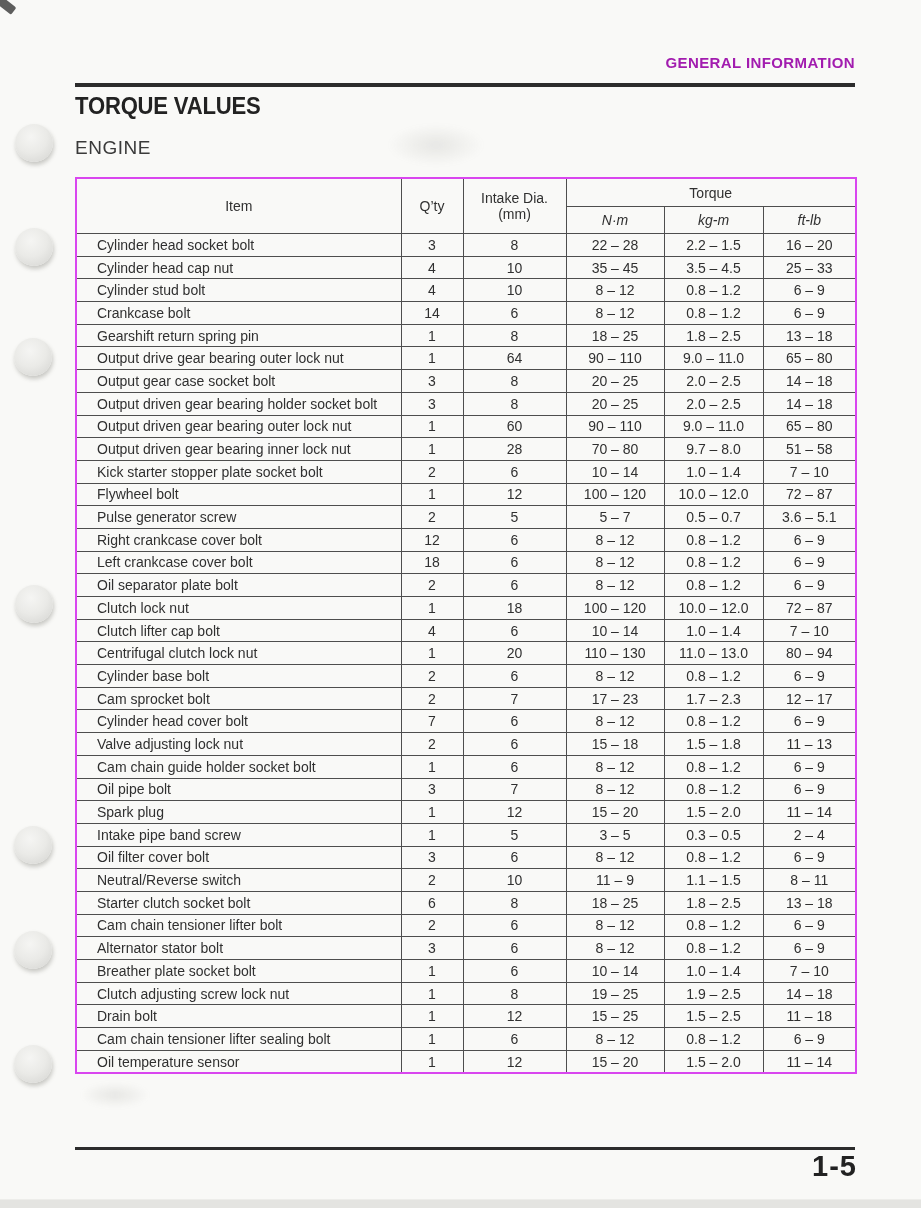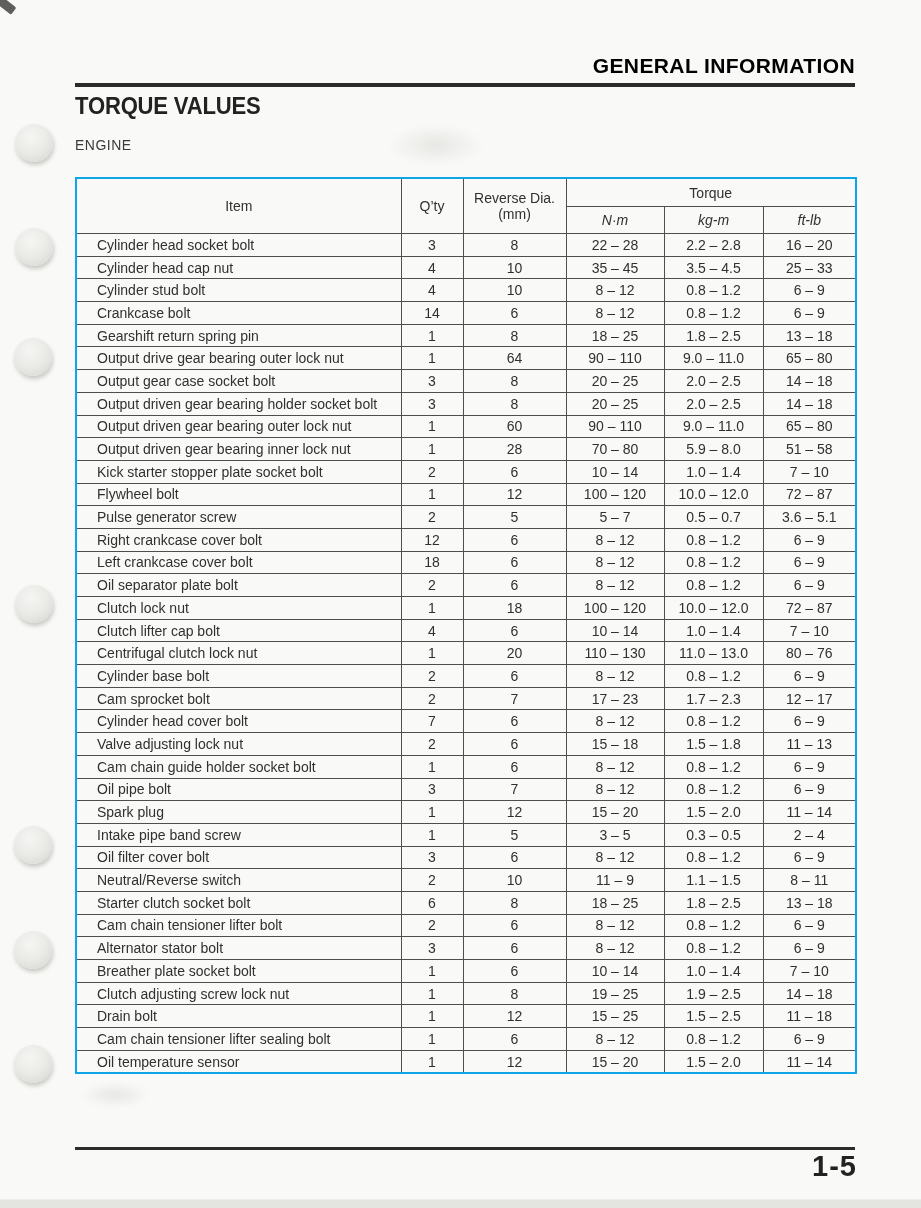--- a/index.html
+++ b/index.html
@@ -33,54 +33,54 @@
   }
   
   .hole{
     position:absolute;width:38px;height:38px;border-radius:50%;
     background:radial-gradient(circle at 42% 34%, #f5f5f3 0%, #eaeae7 48%, #d3d3d0 100%);
     box-shadow:1px 3px 4px rgba(95,95,88,.32);
   }
   
   .section-header{
     position:absolute;right:66px;top:54px;
-    font-size:21px;font-weight:bold;color:#000000;letter-spacing:.4px;
+    font-size:15px;font-weight:bold;color:#a21caf;letter-spacing:.4px;
     white-space:nowrap;
   }
   .rule{position:absolute;left:75px;width:780px;background:#2c2c2c;}
   .rule.top{top:83px;height:4px;}
   .rule.bottom{top:1147px;height:3px;}
   .page-title{
     position:absolute;left:75px;top:93px;
     font-size:23px;font-weight:bold;color:#222;
     letter-spacing:-.2px;transform:scaleX(.96);transform-origin:left;
     white-space:nowrap;
   }
   .page-subtitle{
     position:absolute;left:75px;top:137px;
-    font-size:14px;color:#3a3a3a;letter-spacing:.5px;
+    font-size:19px;color:#3a3a3a;letter-spacing:.5px;
     white-space:nowrap;
   }
   .page-number{
     position:absolute;right:64px;top:1150px;
     font-size:29px;font-weight:bold;color:#222;letter-spacing:1px;margin-left:20px;
   }
   
   .table-wrap{position:absolute;left:75px;top:177px;width:780px;}
   table.torque{
     width:780px;border-collapse:collapse;table-layout:fixed;
     font-size:14px;color:#303030;
   }
   table.torque th, table.torque td{
     border:1px solid #4e4e4e;
     font-weight:normal;text-align:center;vertical-align:middle;
     white-space:nowrap;overflow:hidden;
     padding:0 4px;
   }
-  table.torque{border:2px solid #0ea5e9;}
+  table.torque{border:2px solid #d946ef;}
   .col-item{width:325px;}
   .col-qty{width:62px;}
   .col-dia{width:103px;}
   .col-nm{width:98px;}
   .col-kgm{width:99px;}
   .col-ftlb{width:93px;}
   tr.h1 th{height:27px;}
   tr.h2 th{height:26px;font-style:italic;}
   tbody td{height:21.7px;}
   tbody td.c-item{text-align:left;padding-left:20px;}
@@ -116,38 +116,38 @@
           <col class="col-dia">
         <col class="col-nm">
           <col class="col-kgm">
           <col class="col-ftlb">
       </colgroup>
       <thead>
         <tr class="h1">
           <th rowspan="2">Item</th>
           <th rowspan="2">Q’ty</th>
           <th rowspan="2" class="dia-hdr">
-            <span>Reverse Dia.</span><br>
+            <span>Intake Dia.</span><br>
             <span>(mm)</span>
           </th>
           <th colspan="3">Torque</th>
         </tr>
         <tr class="h2">
           <th>N·m</th>
           <th>kg-m</th>
           <th>ft-lb</th>
         </tr>
       </thead>
       <tbody>
           <tr>
             <td class="c-item">Cylinder head socket bolt</td>
             <td class="c-num">3</td>
             <td class="c-num">8</td>
             <td class="c-num">22 – 28</td>
-            <td class="c-num">2.2 – 2.8</td>
+            <td class="c-num">2.2 – 1.5</td>
             <td class="c-num">16 – 20</td>
           </tr>
           <tr>
             <td class="c-item">Cylinder head cap nut</td>
             <td class="c-num">4</td>
             <td class="c-num">10</td>
             <td class="c-num">35 – 45</td>
             <td class="c-num">3.5 – 4.5</td>
             <td class="c-num">25 – 33</td>
           </tr>
@@ -205,21 +205,21 @@
             <td class="c-num">60</td>
             <td class="c-num">90 – 110</td>
             <td class="c-num">9.0 – 11.0</td>
             <td class="c-num">65 – 80</td>
           </tr>
           <tr>
             <td class="c-item">Output driven gear bearing inner lock nut</td>
             <td class="c-num">1</td>
             <td class="c-num">28</td>
             <td class="c-num">70 – 80</td>
-            <td class="c-num">5.9 – 8.0</td>
+            <td class="c-num">9.7 – 8.0</td>
             <td class="c-num">51 – 58</td>
           </tr>
           <tr>
             <td class="c-item">Kick starter stopper plate socket bolt</td>
             <td class="c-num">2</td>
             <td class="c-num">6</td>
             <td class="c-num">10 – 14</td>
             <td class="c-num">1.0 – 1.4</td>
             <td class="c-num">7 – 10</td>
           </tr>
@@ -278,21 +278,21 @@
             <td class="c-num">10 – 14</td>
             <td class="c-num">1.0 – 1.4</td>
             <td class="c-num">7 – 10</td>
           </tr>
           <tr>
             <td class="c-item">Centrifugal clutch lock nut</td>
             <td class="c-num">1</td>
             <td class="c-num">20</td>
             <td class="c-num">110 – 130</td>
             <td class="c-num">11.0 – 13.0</td>
-            <td class="c-num">80 – 76</td>
+            <td class="c-num">80 – 94</td>
           </tr>
           <tr>
             <td class="c-item">Cylinder base bolt</td>
             <td class="c-num">2</td>
             <td class="c-num">6</td>
             <td class="c-num">8 – 12</td>
             <td class="c-num">0.8 – 1.2</td>
             <td class="c-num">6 – 9</td>
           </tr>
           <tr>

